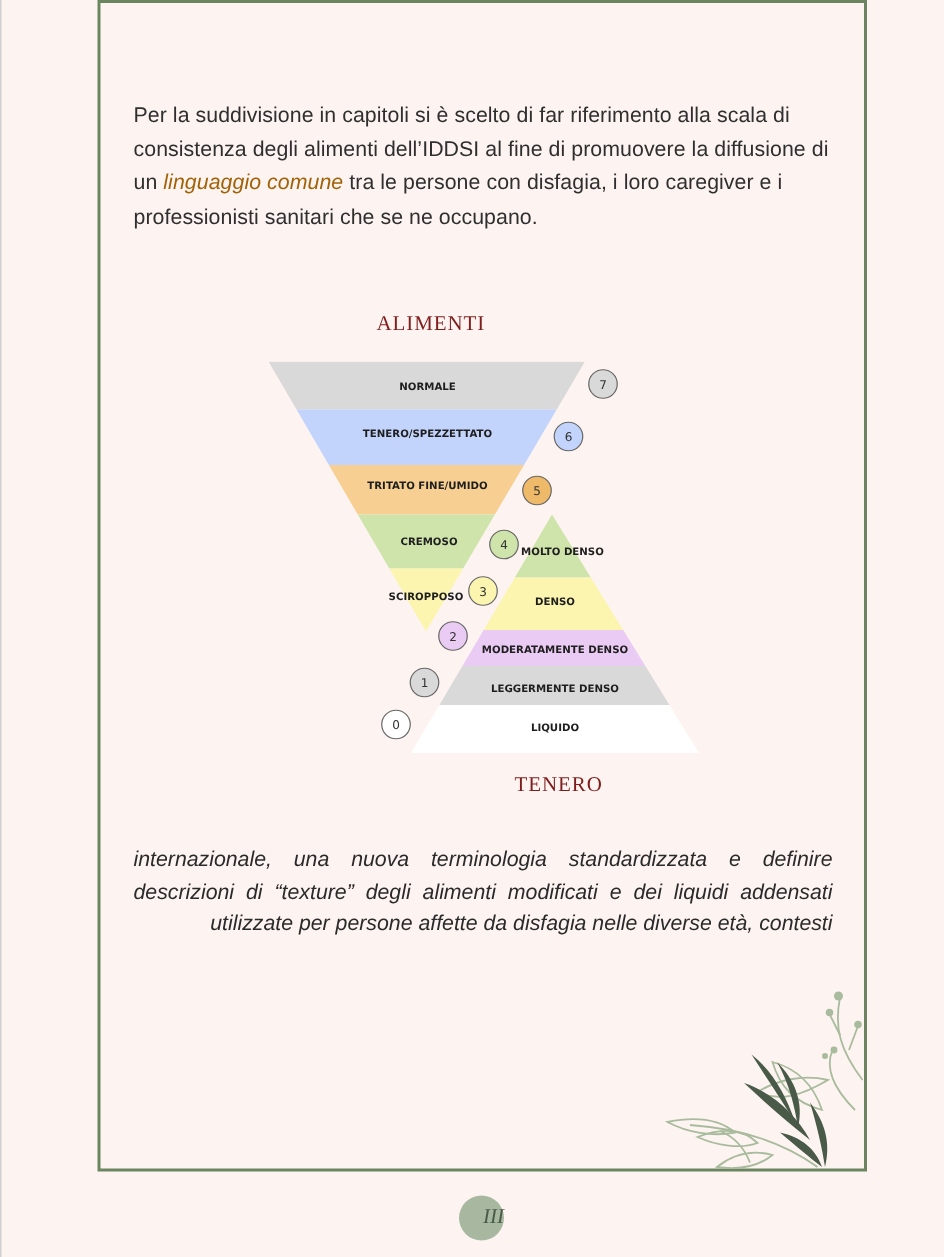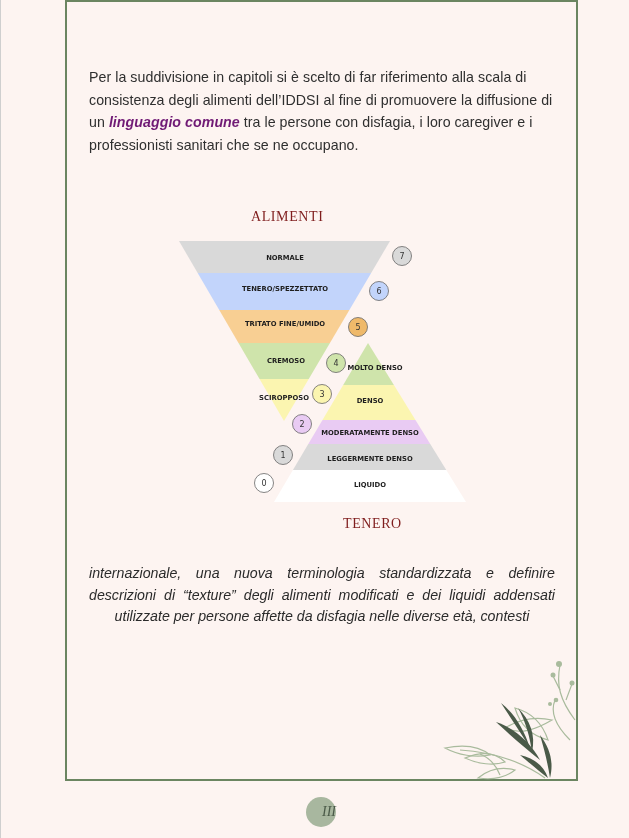--- a/index.html
+++ b/index.html
@@ -1,27 +1,27 @@
 <!DOCTYPE html>
 <html><head>
 <meta charset="utf-8">
 <style>
   html, body { margin:0; padding:0; }
   body { width:629px; height:838px; background:#fdf4f1; position:relative; overflow:hidden; font-family:"Liberation Sans", sans-serif; }
   .left-strip { position:absolute; left:0; top:0; width:1px; height:838px; background:#cfcfcf; }
   .frame { position:absolute; left:65px; top:0; width:509px; height:777px; border:2px solid #6b8561; border-top:2px solid #6b8561; background:#fdf4f1; }
   .intro { position:absolute; left:89px; top:66px; width:470px; font-size:14.2px; line-height:22.5px; color:#2f2f2f; letter-spacing:0.05px; }
-  .intro b { font-weight:bold; font-style:italic; color:#701a75; }
+  .intro b { font-weight:normal; font-style:italic; color:#a16207; }
   .title-serif { position:absolute; font-family:"Liberation Serif", serif; font-size:14px; color:#7f1d1d; letter-spacing:0.6px; }
   svg.diagram { position:absolute; left:0; top:0; }
   .band-label { font-family:"DejaVu Sans", sans-serif; font-weight:bold; font-size:6.8px; fill:#1e1e1e; }
   .num { font-family:"DejaVu Sans", sans-serif; font-size:8px; fill:#333; }
   .quote { position:absolute; left:89px; top:563px; width:466px; font-size:14.2px; line-height:21.5px; color:#2a2a2a; font-style:italic; text-align:justify; }
   .quote .line { display:block; }
-  .quote .last { text-align:center; }
+  .quote .last { text-align:right; }
   .page-num { position:absolute; left:306px; top:797px; width:30px; height:30px; border-radius:50%; background:#a8b79f; color:#4a5a48; font-family:"Liberation Serif", serif; font-style:italic; font-size:14px; text-align:right; line-height:30px; }
 </style>
 </head>
 <body>
 
 <div class="left-strip"></div>
 <div class="frame"></div>
 
 <p class="intro" style="margin:0;">
   <span>Per la suddivisione in capitoli si è scelto di far riferimento alla scala di consistenza degli alimenti dell’IDDSI al fine di promuovere la diffusione di un </span><b>linguaggio comune</b><span> tra le persone con disfagia, i loro caregiver e i professionisti sanitari che se ne occupano.</span>

